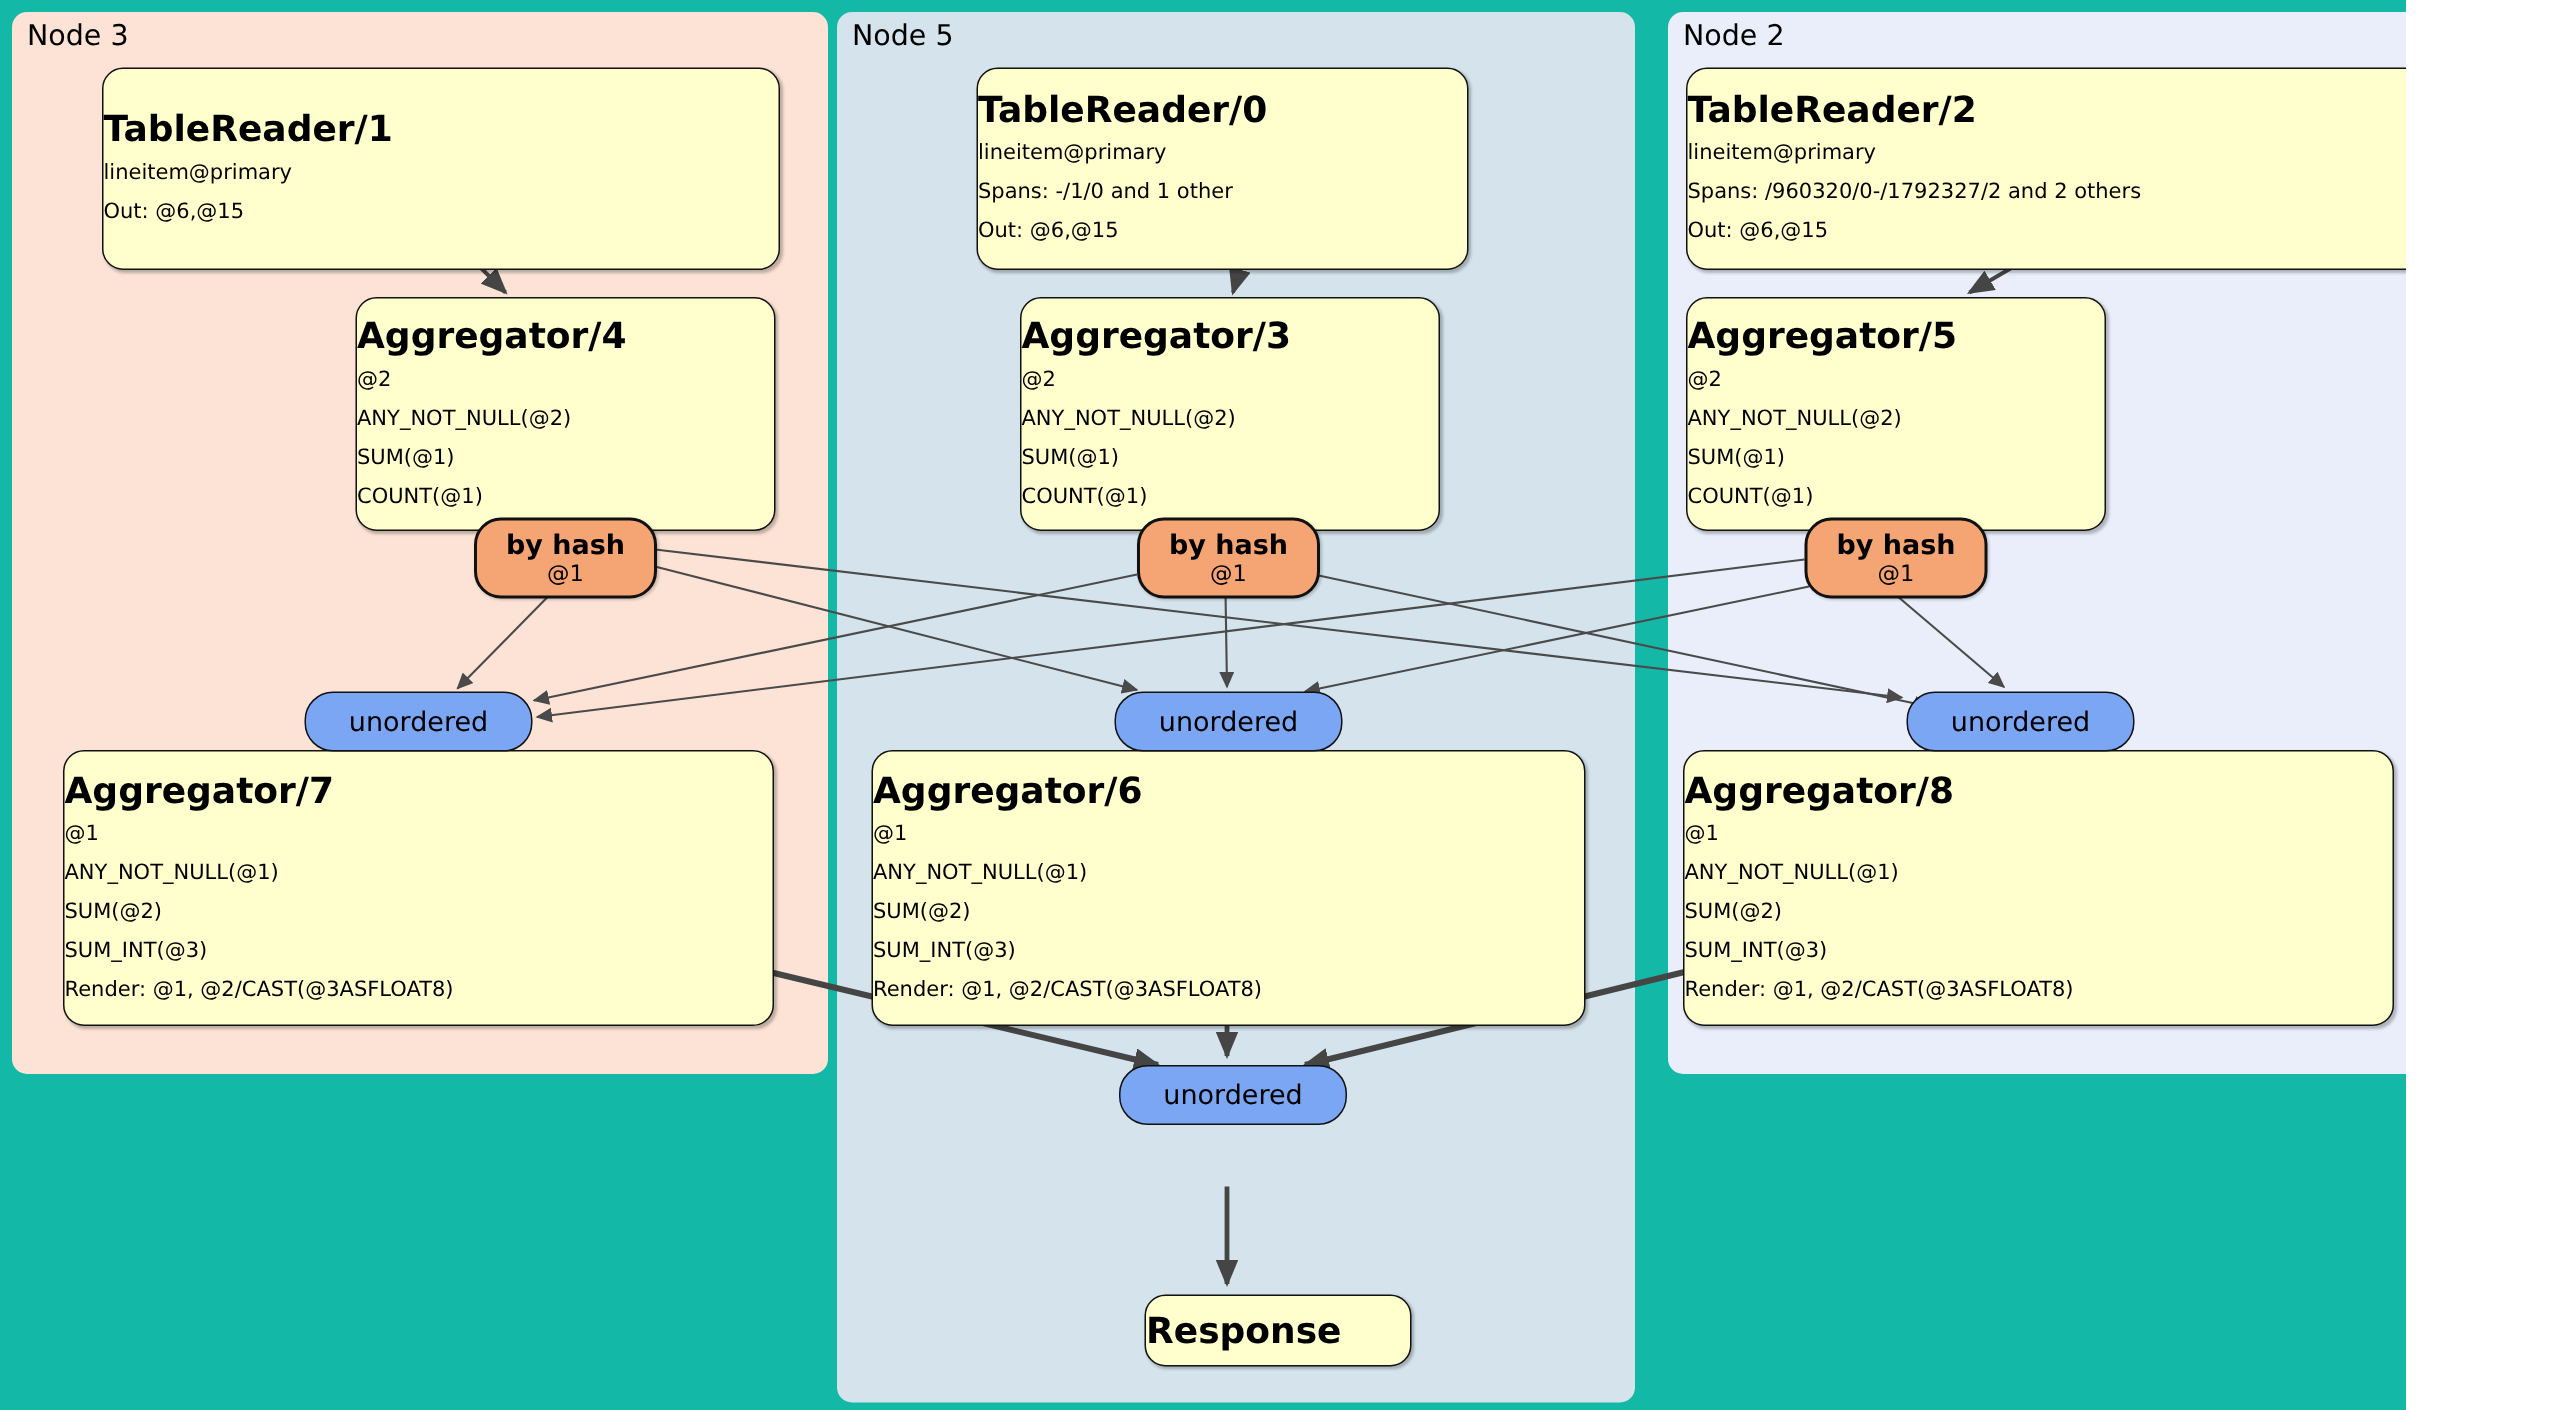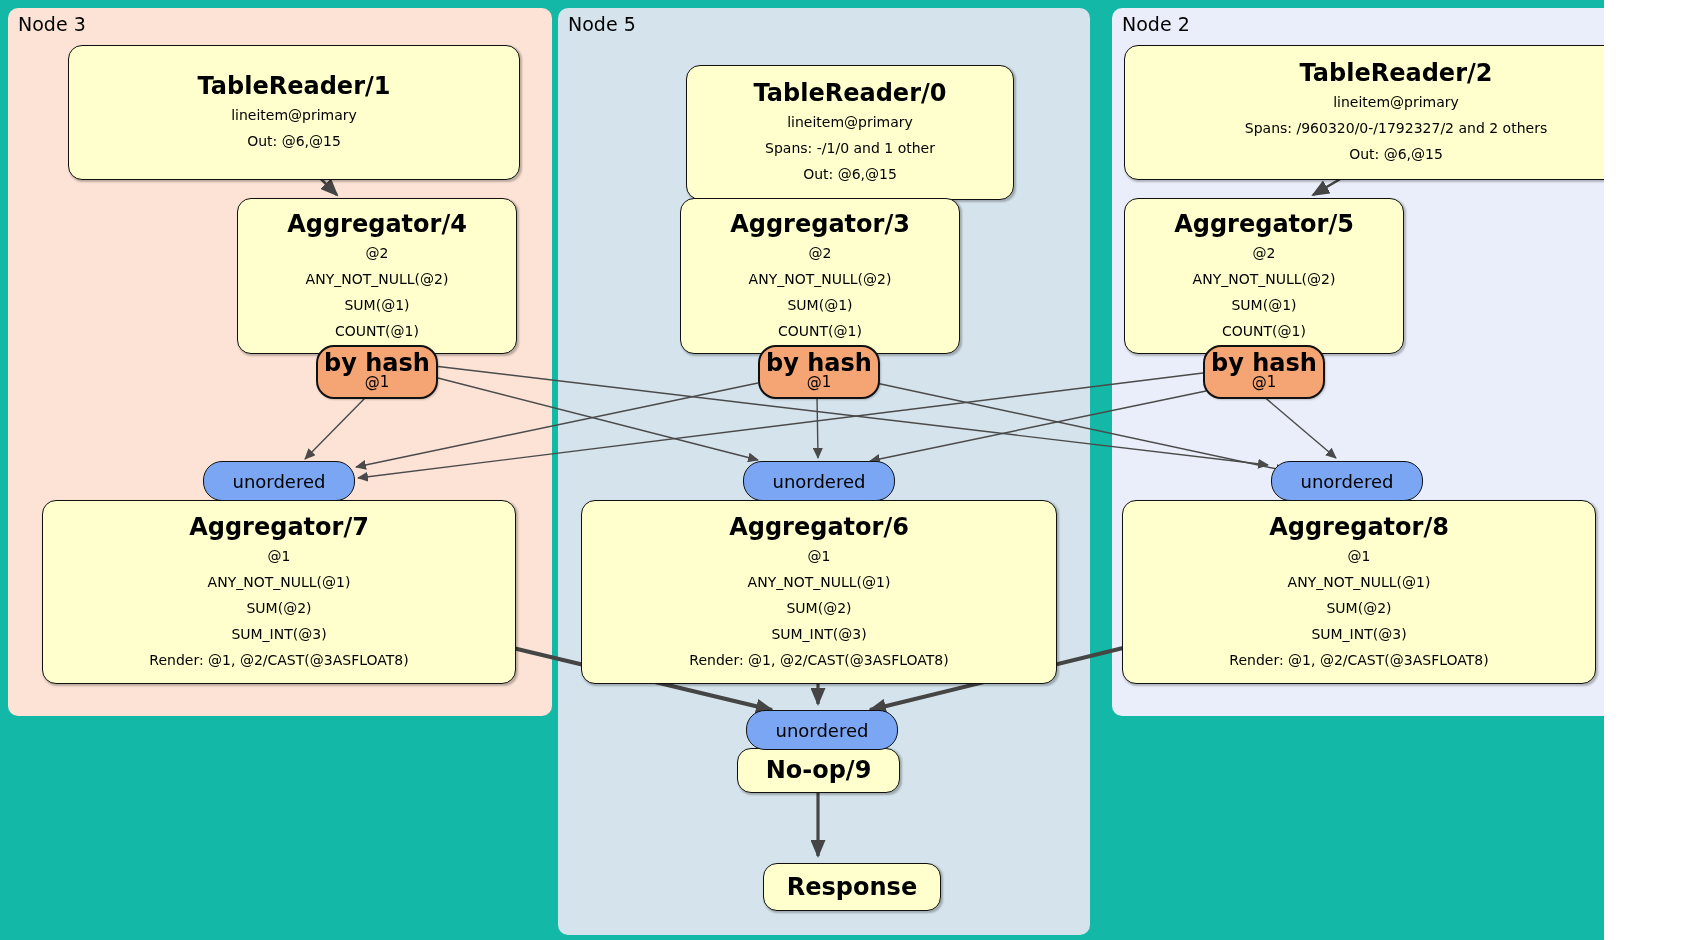--- a/index.html
+++ b/index.html
@@ -12,45 +12,45 @@
   .region-node3 { left:8px;  top:8px; width:544px; height:708px; background:#fce3d5; }
   .region-node1 { left:558px; top:8px; width:532px; height:927px; background:#d4e3ec; }
   .region-node2 { left:1112px; top:8px; width:587px; height:708px; background:#e9eefa; }
   .region-label { position:absolute; top:5px; left:10px; font-size:19px; color:#000; }
 
   svg.edges { position:absolute; left:0; top:0; z-index:1; }
 
   .pbox {
     position:absolute; background:#ffffce; border:1.6px solid #111;
     border-radius:14px; display:flex; flex-direction:column; justify-content:center;
-    align-items:center; text-align:center; z-index:2; color:#000;
+    align-items:flex-start; text-align:center; z-index:2; color:#000;
     box-shadow:1.5px 1.5px 2px rgba(0,0,0,0.25);
   }
   .ptitle { font-weight:bold; font-size:24px; line-height:31px; white-space:nowrap; }
   .pline  { font-size:14px; line-height:26px; white-space:nowrap; }
 
   .router {
     position:absolute; width:118px; height:50px; background:#f5a473;
     border:2px solid #111; border-radius:18px; z-index:3;
     display:flex; flex-direction:column; align-items:center; justify-content:center;
     color:#000; box-shadow:1px 1px 2px rgba(0,0,0,0.2);
   }
-  .router-label { font-weight:bold; font-size:24px; line-height:21px; }
+  .router-label { font-weight:bold; font-size:18px; line-height:21px; }
   .router-sub   { font-size:15px; line-height:17px; }
 
   .sync {
     position:absolute; width:150px; height:38px; background:#7aa6f3;
     border:1.8px solid #111; border-radius:19px; z-index:3;
     display:flex; align-items:center; justify-content:center;
     font-weight:normal; font-size:18px; color:#000;
   }
 
   
   #tr1  { left:68px;   top:45px;  width:450px; height:133px; }
-  #tr0  { left:686px;  top:45px;  width:326px; height:133px;margin-top:20px; }
+  #tr0  { left:651px;  top:45px;  width:326px; height:133px; }
   #tr2  { left:1124px; top:45px;  width:542px; height:133px; }
   #agg4 { left:237px;  top:198px; width:278px; height:154px; }
   #agg3 { left:680px;  top:198px; width:278px; height:154px; }
   #agg5 { left:1124px; top:198px; width:278px; height:154px; }
   #agg7 { left:42px;   top:500px; width:472px; height:182px; }
   #agg6 { left:581px;  top:500px; width:474px; height:182px; }
   #agg8 { left:1122px; top:500px; width:472px; height:182px; }
   #noop9    { left:737px; top:748px; width:161px; height:43px; }
   #response { left:731px; top:863px; width:176px; height:46px;margin-left:32px; }
 
@@ -175,23 +175,20 @@
 
   <div class="pbox" id="agg8">
     <div class="ptitle">Aggregator/8</div>
     <div class="pline">@1</div>
     <div class="pline">ANY_NOT_NULL(@1)</div>
     <div class="pline">SUM(@2)</div>
     <div class="pline">SUM_INT(@3)</div>
     <div class="pline">Render: @1, @2/CAST(@3ASFLOAT8)</div>
   </div>
 
-  <div class="pbox" id="noop9">
-    <div class="ptitle">No-op/9</div>
-  </div>
 
   <div class="pbox" id="response">
     <div class="ptitle">Response</div>
   </div>
 
   <div class="router" id="router4">
     <div class="router-label">by hash</div>
     <div class="router-sub">@1</div>
   </div>
   <div class="router" id="router3">

